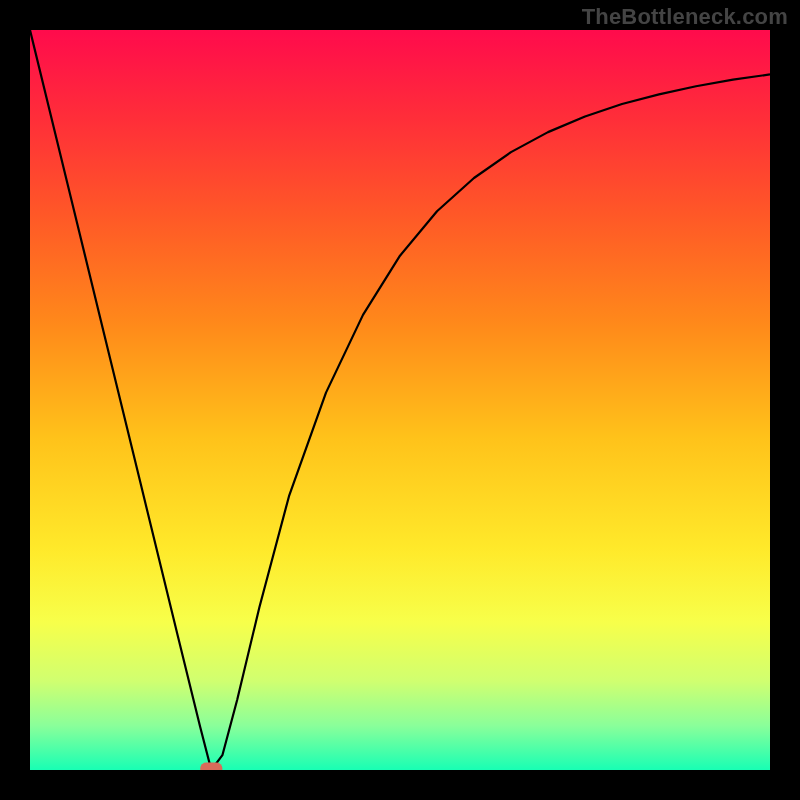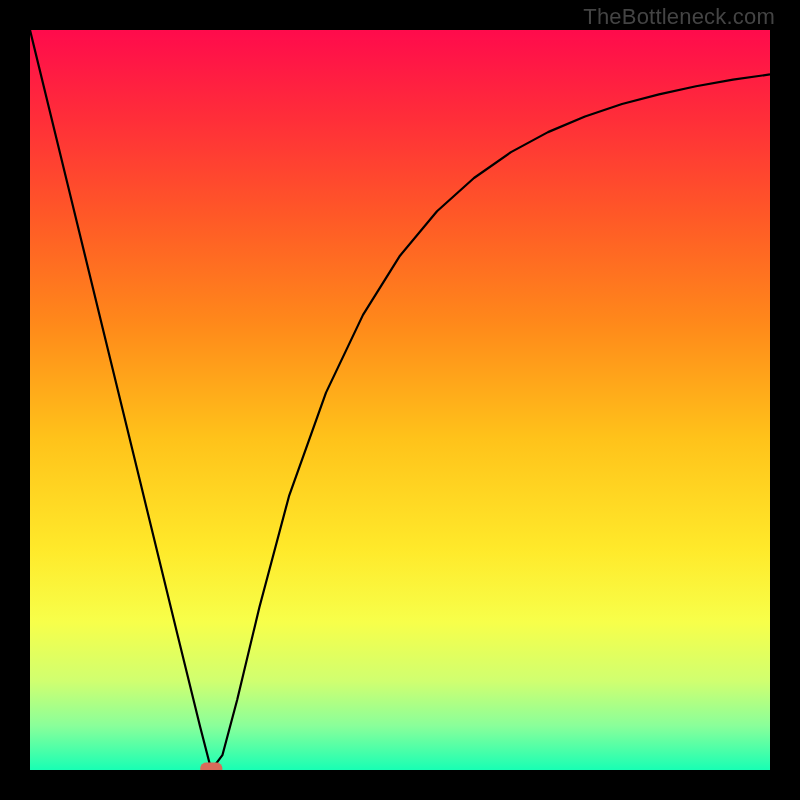--- a/index.html
+++ b/index.html
@@ -20,24 +20,24 @@
   .plot-area {
     position: absolute;
     left: 30px;
     top: 30px;
     width: 740px;
     height: 740px;
   }
   .watermark {
     position: absolute;
     top: 4px;
-    right: 25px;
+    right: 12px;
     color: #444;
     font-size: 22px;
-    font-weight: 400;
+    font-weight: 700;
     letter-spacing: 0.2px;
     user-select: none;
   }
   svg {
     display: block;
   }
 </style>
 </head>
 <body>
 

